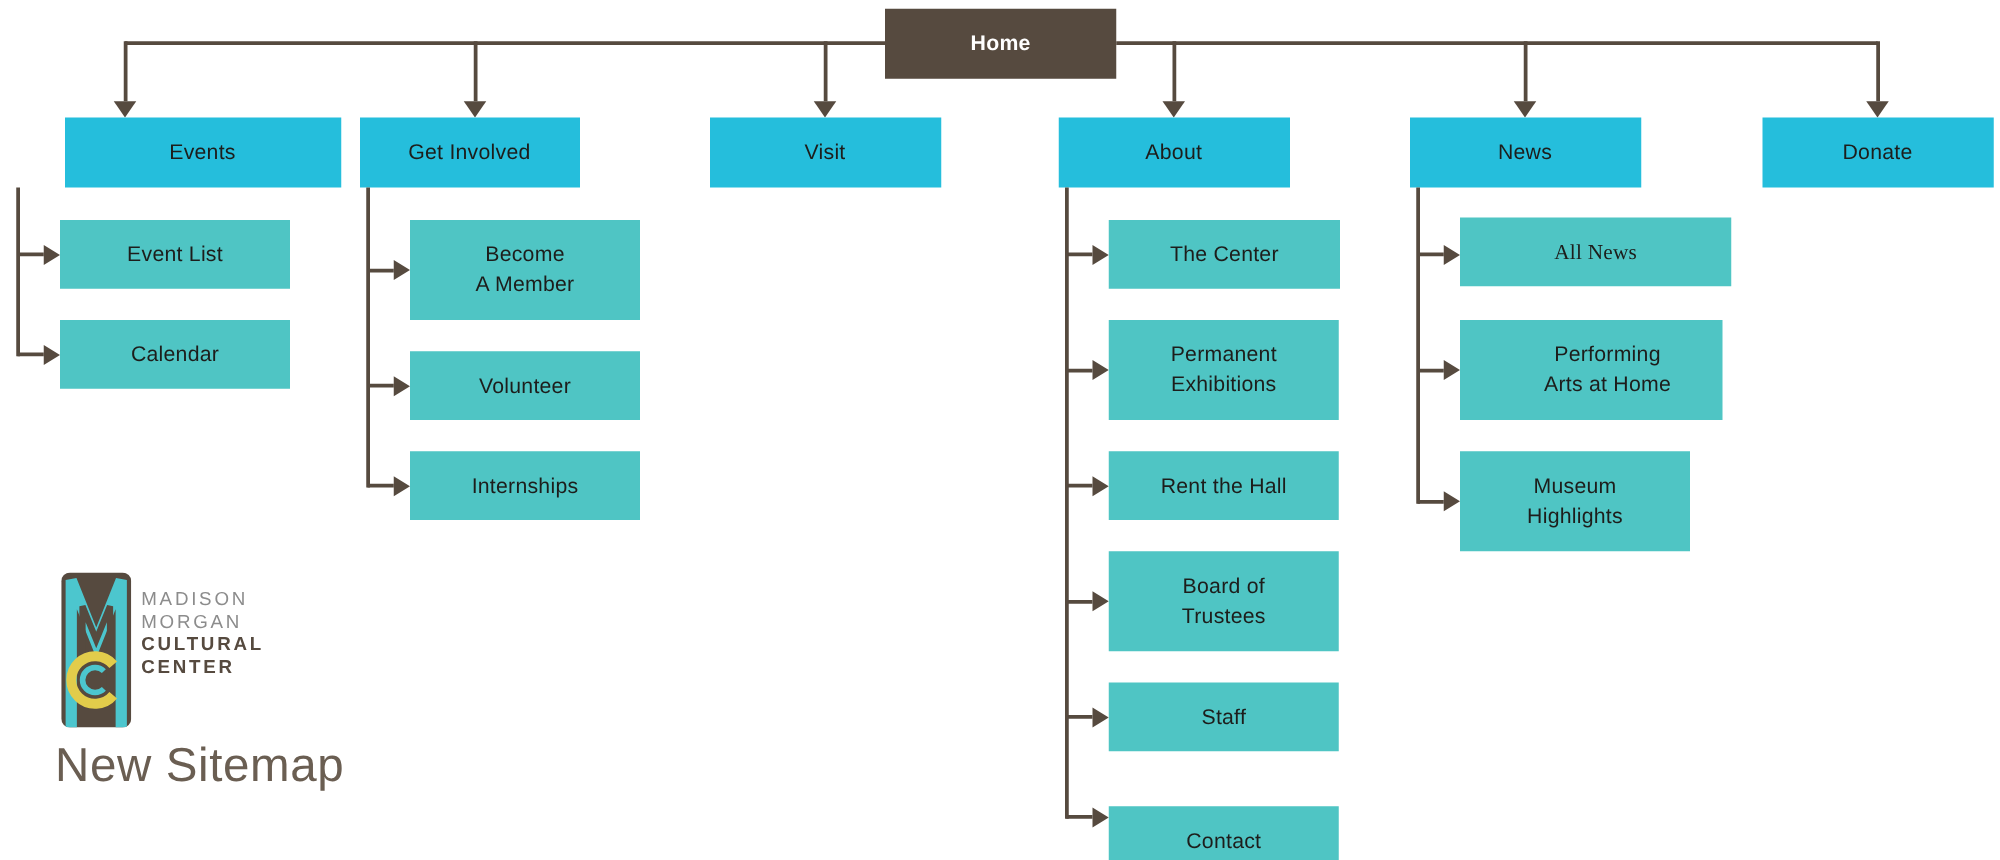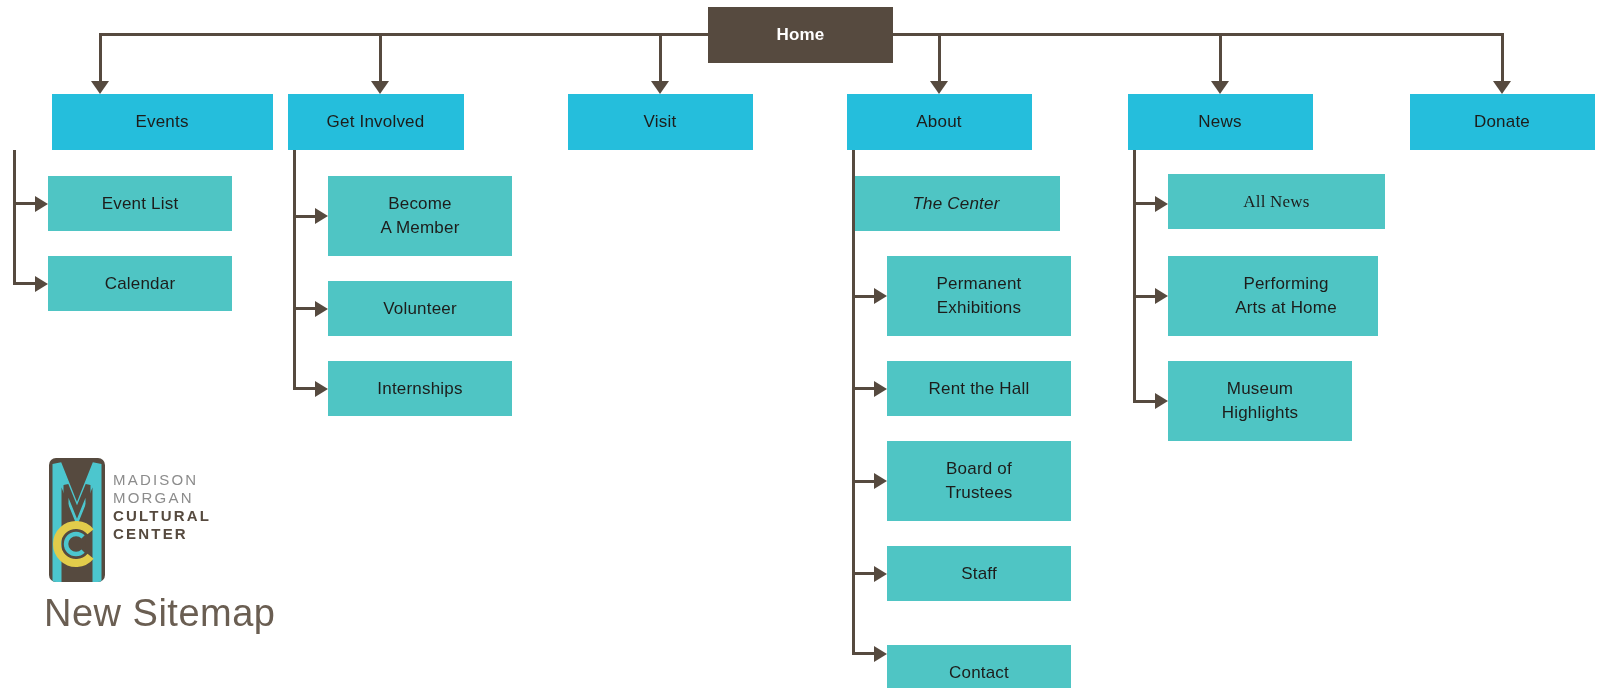--- a/index.html
+++ b/index.html
@@ -117,21 +117,21 @@
     <div class="box top" style="left: 567.5px; top: 94px; width: 185px; height: 56px;">
       <span>Visit</span>
     </div>
     <div class="conn" style="left: 937.5px; top: 33px; width: 3px; height: 48px;"></div>
     <div class="arrow-down" style="left: 930px; top: 81px;"></div>
     <div class="box top" style="left: 846.5px; top: 94px; width: 185px; height: 56px;">
       <span>About</span>
     </div>
     <div class="conn" style="left: 853px; top: 202px; width: 21px; height: 3px;"></div>
     <div class="arrow-right" style="left: 874px; top: 195.5px;"></div>
-    <div class="box child" style="left: 852px; top: 176px; width: 208px; height: 55px; font-style: italic;">
+    <div class="box child" style="left: 887px; top: 176px; width: 185px; height: 55px;">
       <span>The Center</span>
     </div>
     <div class="conn" style="left: 853px; top: 294.5px; width: 21px; height: 3px;"></div>
     <div class="arrow-right" style="left: 874px; top: 288px;"></div>
     <div class="box child" style="left: 887px; top: 256px; width: 184px; height: 80px;">
       <span>Permanent</span>
       <span>Exhibitions</span>
     </div>
     <div class="conn" style="left: 853px; top: 387px; width: 21px; height: 3px;"></div>
     <div class="arrow-right" style="left: 874px; top: 380.5px;"></div>

